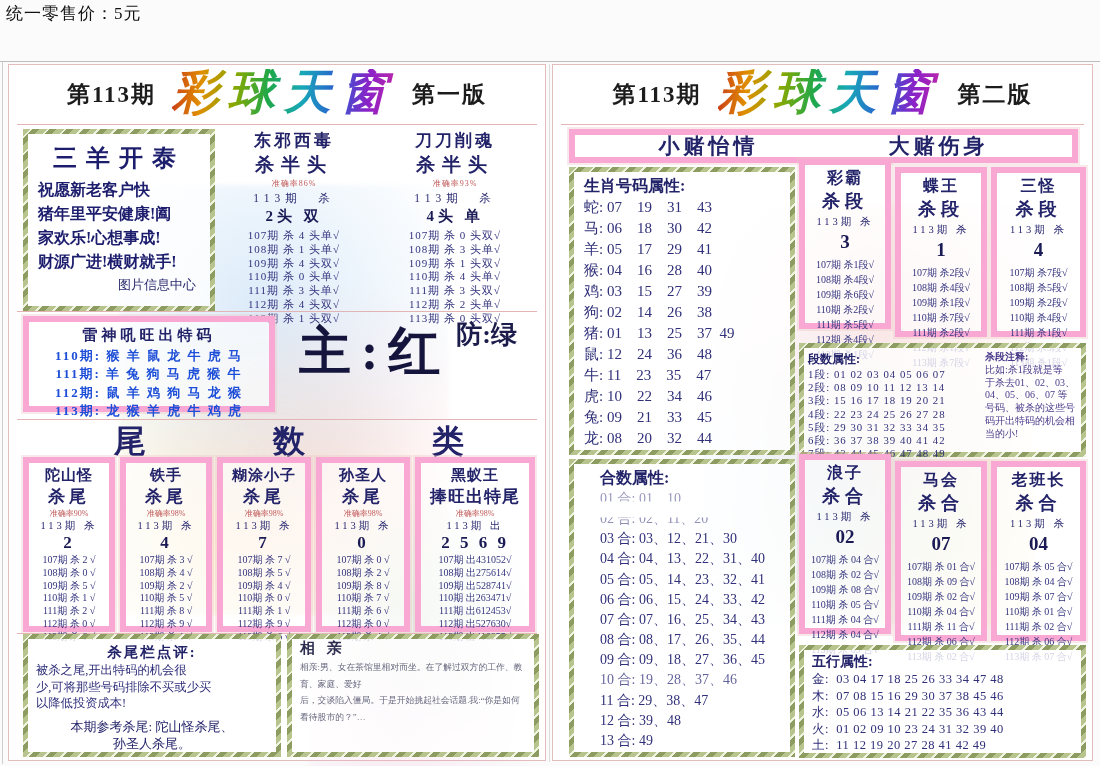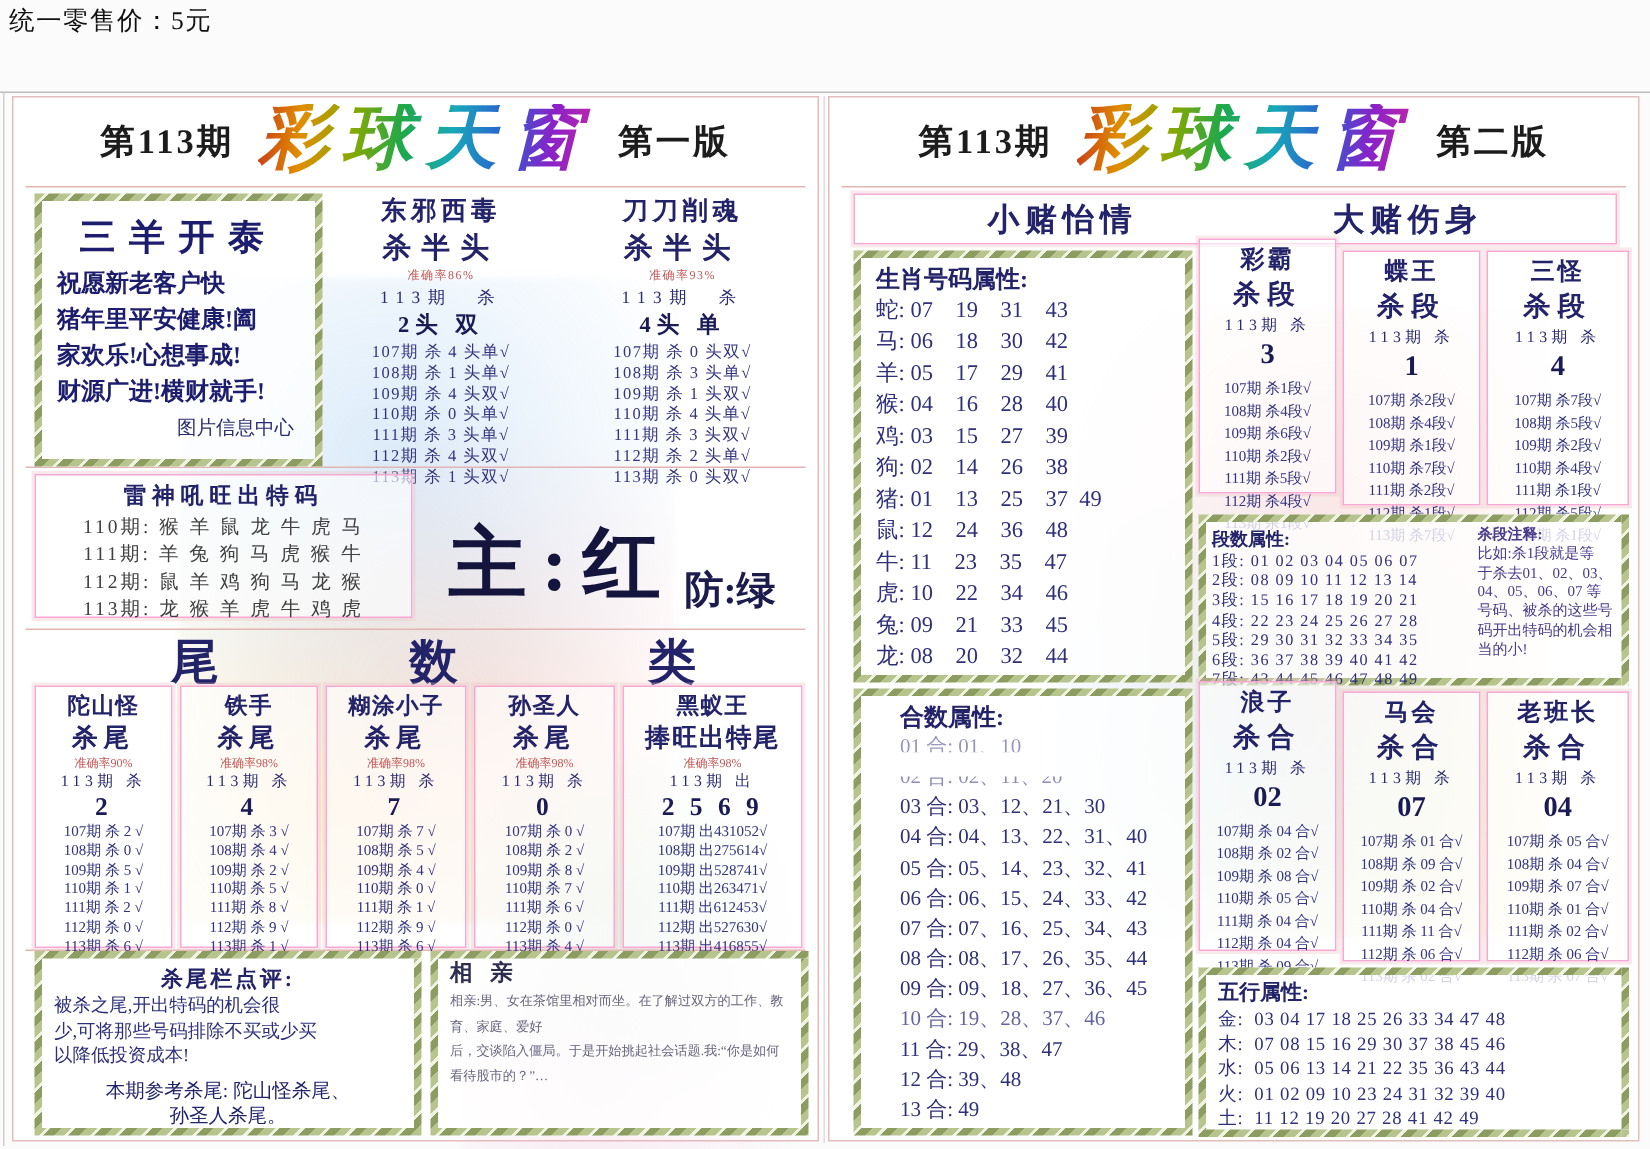--- a/index.html
+++ b/index.html
@@ -32,46 +32,46 @@
   .issue,.edition{font-size:23px;color:#1c1c1c;font-weight:600;letter-spacing:2px;}
   .brand{font-size:47px;font-weight:bold;font-style:italic;letter-spacing:9px;line-height:1;
          background:linear-gradient(94deg,#c93a1a 0%,#e08e00 13%,#8aa800 28%,#1fa84a 43%,#18a8b8 58%,#2b5fd0 73%,#8a22c8 87%,#c026a8 100%);
          -webkit-background-clip:text;background-clip:text;color:transparent;transform:translateY(-2px);}
   .sep{position:absolute;left:8px;right:8px;height:1px;background:#e3b4b4;z-index:1;}
 
   .ropebox{position:absolute;z-index:2;box-sizing:border-box;background:rgba(255,255,255,.78);
            border:5px solid #a6b57e;
            border-image:repeating-linear-gradient(135deg,#b7c48e 0 5px,#eef2df 5px 7px,#8d9c60 7px 12px) 5;}
   .pinkbox{position:absolute;z-index:2;box-sizing:border-box;background:rgba(255,255,255,.62);
-           border:1px solid #f9a8d4;box-shadow:0 0 0 2px rgba(235,195,195,.35);}
+           border:6px solid #f9a8d4;box-shadow:0 0 0 2px rgba(235,195,195,.35);}
 
   
   .greeting{left:14px;top:64px;width:192px;height:182px;padding:6px 6px;text-align:center;}
   .g-title{font-size:24px;font-weight:bold;letter-spacing:9px;color:#1d1d6e;margin:2px 0 4px;}
   .g-line{font-size:16px;font-weight:bold;color:#1d1d6e;line-height:1.5;text-align:left;padding-left:4px;}
   .g-line:first-of-type{text-align:center;}
   .g-sig{font-size:13px;color:#2a2a6e;text-align:right;padding-right:8px;margin-top:2px;}
 
   
   .kcol{position:absolute;z-index:2;text-align:center;top:64px;}
   .knm{font-size:17px;font-weight:bold;letter-spacing:3px;color:#23236a;}
   .ksub{font-size:19px;font-weight:bold;letter-spacing:7px;color:#23236a;}
   .kacc{font-size:8px;color:#c05858;letter-spacing:1px;}
   .kcurl{font-size:11.5px;letter-spacing:5px;margin-top:2px;color:#2a2a72;}
   .kcur{font-size:15px;font-weight:bold;letter-spacing:4px;margin:1px 0 3px;color:#1a1a55;}
   .krow{font-size:11px;line-height:1.25;color:#33337e;letter-spacing:1px;}
 
   
   .thunder{left:14px;top:251px;width:252px;height:96px;text-align:center;padding-top:4px;}
   .t-title{font-size:15px;font-weight:bold;letter-spacing:4px;color:#23236a;margin-bottom:2px;}
-  .t-row{font-size:13px;line-height:1.42;letter-spacing:2px;color:#404040;}
+  .t-row{font-size:13px;line-height:1.42;letter-spacing:2px;color:#1d4ed8;font-weight:bold;}
 
   
   .mainpick{position:absolute;left:268px;top:252px;width:262px;height:94px;z-index:2;
-            display:flex;align-items:flex-end;justify-content:center;}
+            display:flex;align-items:flex-start;justify-content:center;}
   .mp-main{font-size:52px;font-weight:bold;color:#14143c;letter-spacing:10px;}
   .mp-guard{font-size:26px;font-weight:bold;color:#1c1c4c;margin-left:6px;}
 
   
   .tailtitle{position:absolute;left:105px;top:355px;width:350px;display:flex;justify-content:space-between;z-index:2;}
   .tailtitle span{font-size:32px;font-weight:bold;color:#23236a;}
   .tails{position:absolute;left:14px;top:392px;width:512px;height:175px;display:flex;gap:5px;z-index:2;}
   .tcol{position:relative;text-align:center;padding:3px 1px;flex:0 0 auto;}
   .tnm{font-size:15px;font-weight:bold;letter-spacing:1px;color:#23236a;}
   .tsub{font-size:17px;font-weight:bold;letter-spacing:4px;color:#23236a;}

